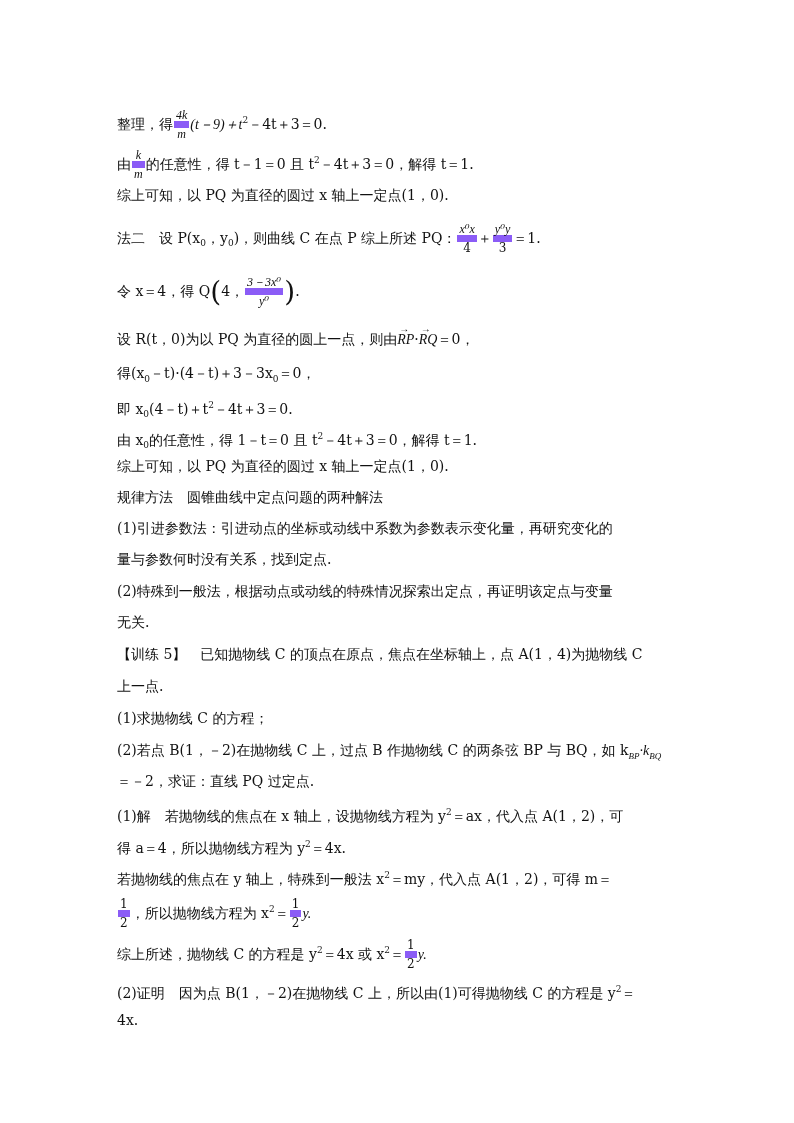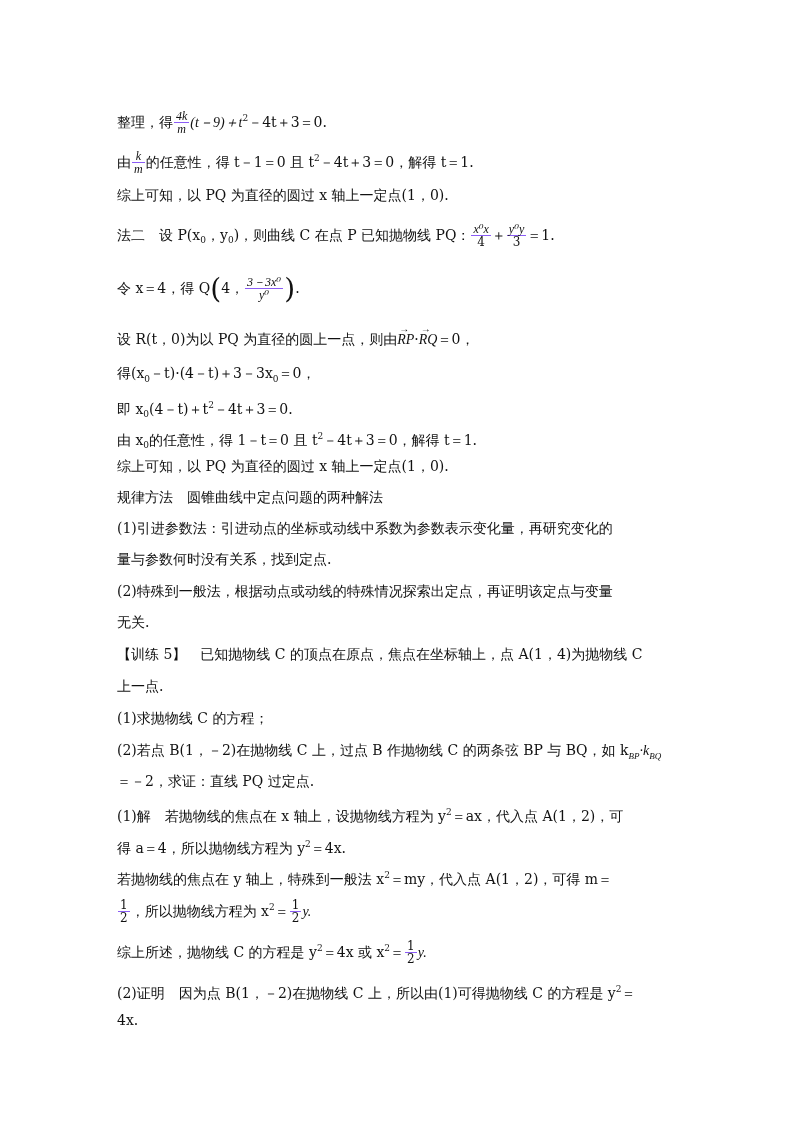--- a/index.html
+++ b/index.html
@@ -3,21 +3,21 @@
 <meta charset="utf-8">
 <style>
   html, body { margin: 0; padding: 0; background: #ffffff; }
   body { width: 794px; height: 1123px; position: relative; overflow: hidden;
          font-family: "DejaVu Serif", "Liberation Serif", serif; color: #111; }
   .page { position: absolute; left: 117px; top: 0; width: 565px; }
   .line { position: absolute; left: 0; white-space: nowrap; font-size: 14px; line-height: 18px; }
   .line.bold, .bold { font-weight: normal; }
   .m { font-family: "Liberation Serif", "DejaVu Serif", serif; font-style: italic; }
   .frac { display: inline-block; vertical-align: middle; text-align: center; font-size: 12px; line-height: 12px; margin: 0 1px; }
-  .frac .num { display: block; border-bottom: 1px solid #8b5cf6; padding: 0 2px; }
+  .frac .num { display: block; border-bottom: 7px solid #8b5cf6; padding: 0 2px; }
   .frac .den { display: block; padding: 0 2px; }
   sup, sub { font-size: 9px; }
   .vec { display: inline-block; position: relative; }
   .vec::before { content: "→"; position: absolute; top: -11px; left: 2px; font-size: 10px; font-style: normal; }
   .bigparen { font-size: 28px; vertical-align: middle; font-weight: 200; }
 </style>
 </head>
 <body>
 
 <div class="page">
@@ -26,21 +26,21 @@
     <span>整理，得</span><span class="frac"><span class="num m">4k</span><span class="den m">m</span></span><span class="m">(t－9)＋t</span><sup>2</sup><span>－4t＋3＝0.</span>
   </div>
 
   <div class="line" style="top:149px">
     <span>由</span><span class="frac"><span class="num m">k</span><span class="den m">m</span></span><span>的任意性，得 t－1＝0 且 t</span><sup>2</sup><span>－4t＋3＝0，解得 t＝1.</span>
   </div>
 
   <div class="line" style="top:186px">综上可知，以 PQ 为直径的圆过 x 轴上一定点(1，0).</div>
 
   <div class="line" style="top:223px">
-    <span class="bold">法二</span><span>　设 P(x</span><sub>0</sub><span>，y</span><sub>0</sub><span>)，则曲线 C 在点 P 已知抛物线 PQ：</span><span class="frac"><span class="num m">x⁰x</span><span class="den">4</span></span><span>＋</span><span class="frac"><span class="num m">y⁰y</span><span class="den">3</span></span><span>＝1.</span>
+    <span class="bold">法二</span><span>　设 P(x</span><sub>0</sub><span>，y</span><sub>0</sub><span>)，则曲线 C 在点 P 综上所述 PQ：</span><span class="frac"><span class="num m">x⁰x</span><span class="den">4</span></span><span>＋</span><span class="frac"><span class="num m">y⁰y</span><span class="den">3</span></span><span>＝1.</span>
   </div>
 
   <div class="line" style="top:276px">
     <span>令 x＝4，得 Q</span><span class="bigparen">(</span><span>4，</span><span class="frac"><span class="num m">3－3x⁰</span><span class="den m">y⁰</span></span><span class="bigparen">)</span><span>.</span>
   </div>
 
   <div class="line" style="top:330px">
     <span>设 R(t，0)为以 PQ 为直径的圆上一点，则由</span><span class="vec m">RP</span><span>·</span><span class="vec m">RQ</span><span>＝0，</span>
   </div>
 

